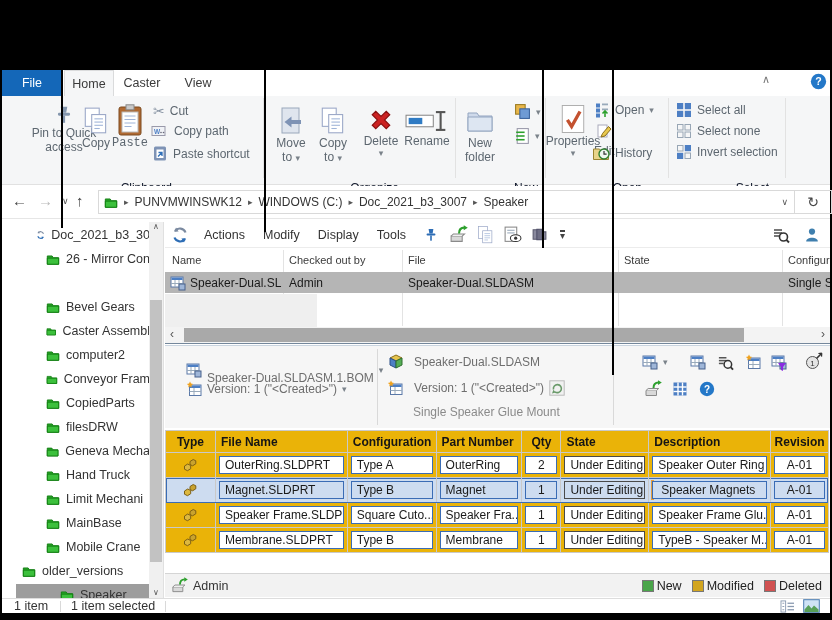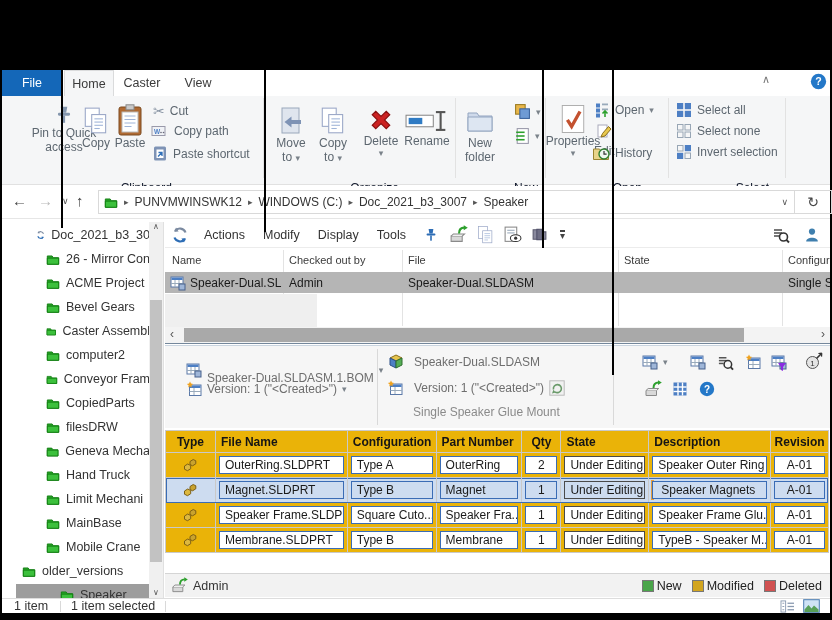--- a/index.html
+++ b/index.html
@@ -303,21 +303,21 @@
         </svg>
       <div class="lbl">Pin to Quick</div>
       <div class="lbl">access</div>
     </div>
     <div class="rbtn" style="left:72px;top:10px;width:44px;">
       <svg class="ic" width="26" height="30">
           <use href="#i-copy2"></use>
         </svg>
       <div class="lbl">Copy</div>
     </div>
-    <div class="rbtn" style="left:108px;top:8px;width:40px;">
+    <div class="rbtn" style="left:108px;top:8px;width:40px;font-family:Liberation Mono, monospace;">
       <svg class="ic" width="28" height="32">
           <use href="#i-paste"></use>
         </svg>
       <div class="lbl">Paste</div>
     </div>
     <div class="rrow" style="left:151px;top:7px;">
       <span style="font-size:14px;color:#8a96a5;">✂</span>
       <span class="lbl">Cut</span>
     </div>
     <div class="rrow" style="left:149px;top:28px;">
@@ -462,26 +462,20 @@
       <svg class="ic" width="18" height="18">
           <use href="#i-vault"></use>
         </svg>
       <span class="tl">Doc_2021_b3_30</span>
     </div>
     <div class="titem" style="top:26px;padding-left:44px;">
         <svg class="ic" width="14" height="14">
           <use href="#i-folder"></use>
         </svg>
         <span class="tl">26 - Mirror Con</span>
-      </div>
-    <div class="titem" style="top:50px;padding-left:44px;">
-        <svg class="ic" width="14" height="14">
-          <use href="#i-folder"></use>
-        </svg>
-        <span class="tl">ACME Project</span>
       </div>
     <div class="titem" style="top:74px;padding-left:44px;">
         <svg class="ic" width="14" height="14">
           <use href="#i-folder"></use>
         </svg>
         <span class="tl">Bevel Gears</span>
       </div>
     <div class="titem" style="top:98px;padding-left:44px;">
         <svg class="ic" width="14" height="14">
           <use href="#i-folder"></use>

